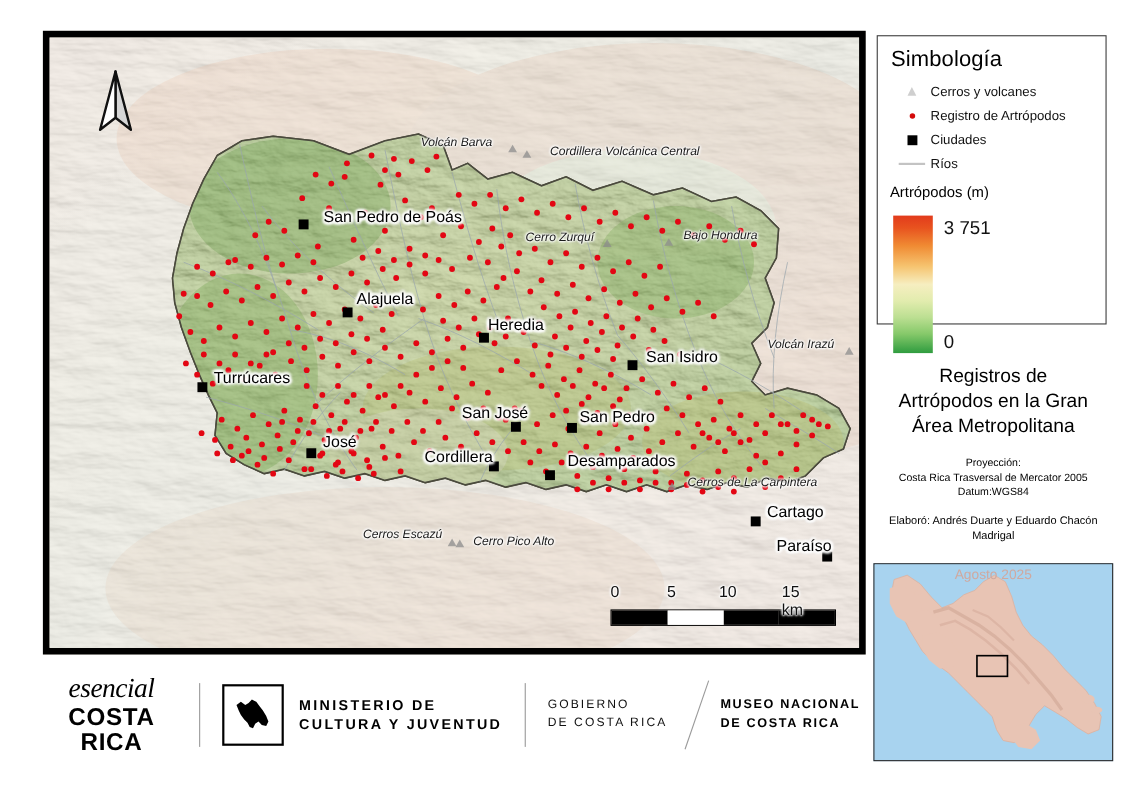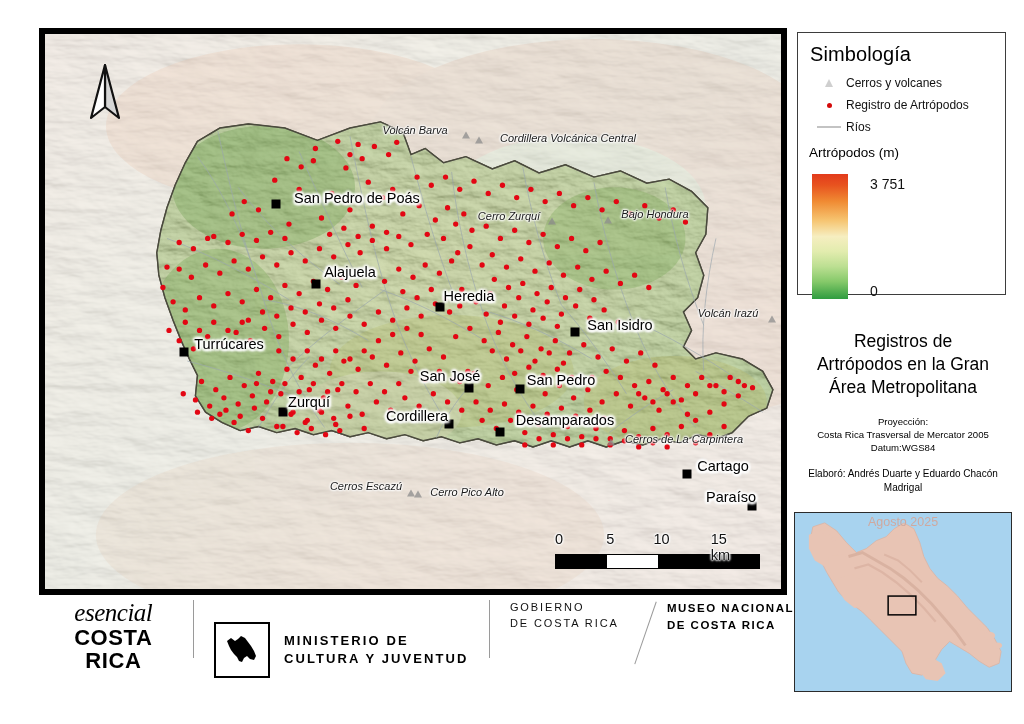--- a/index.html
+++ b/index.html
@@ -54,40 +54,40 @@
   .sym-dot{width:5px;height:5px;border-radius:50%;background:#d40a0a;}
   .sym-sq{width:9px;height:9px;background:#000;}
   .sym-line{width:24px;height:1.6px;background:#c3c3c3;}
   #legend .elev-title{font-size:13.5px;margin:7px 0 0 1px;}
   #colorbar-wrap{display:flex;align-items:stretch;margin:14px 0 0 4px;height:125px;}
   #colorbar{width:36px;height:125px;
             background:linear-gradient(to bottom,
               #e23b1c 0%, #e8531f 9%, #f08b33 22%, #f6c470 37%,
               #f6eec0 50%, #e2ecae 62%, #bcdf92 74%, #86c96a 86%, #2f9c3f 100%);}
   #colorbar-labels{position:relative;margin-left:10px;width:80px;}
-  #colorbar-labels span{position:absolute;font-size:14px;color:#111;margin-left:12px;}
+  #colorbar-labels span{position:absolute;font-size:17px;color:#111;}
   #cb-max{top:2px;}
   #cb-min{bottom:0px;}
 
   
   #titleblock{position:absolute;left:792px;top:330px;width:222px;text-align:center;}
   #titleblock .main-title{font-size:17.5px;line-height:1.3;font-weight:400;}
   #titleblock .proj-block{margin-top:18px;font-size:9.6px;line-height:1.35;}
   #titleblock .author-block{margin-top:12px;font-size:10px;line-height:1.35;}
 
   
   #inset{position:absolute;left:794px;top:512px;width:218px;height:180px;
          border:1.2px solid #2b2b2b;background:#a8d3ef;overflow:hidden;box-sizing:border-box;}
   #inset svg{display:block;width:100%;height:100%;}
   #inset-date{position:absolute;left:794px;top:515px;width:218px;text-align:center;
               font-size:12.5px;color:#cfa9a0;pointer-events:none;}
 
   
-  #footer{position:absolute;left:54px;top:600px;width:740px;height:100px;
-          display:flex;}
+  #footer{position:absolute;left:42px;top:600px;width:740px;height:100px;
+          display:flex;align-items:center;}
   .logo-esencial{width:128px;text-align:center;line-height:1;}
   .logo-esencial .script{font-family:"Liberation Serif","DejaVu Serif",serif;
         font-style:italic;font-size:25px;letter-spacing:-.5px;display:block;
         margin-bottom:2px;}
   .logo-esencial .cr{font-size:22px;font-weight:700;letter-spacing:.6px;display:block;
         line-height:1.04;}
   .vdiv{width:1.4px;height:58px;background:#9a9a9a;margin:0 20px;}
   .slashdiv{width:52px;height:66px;position:relative;}
   .slashdiv::after{content:"";position:absolute;left:26px;top:0;width:1.4px;height:66px;
         background:#9a9a9a;transform:rotate(19deg);transform-origin:center;}
@@ -647,21 +647,21 @@
       <div class="maplabel city-label" style="left: 424px; top: 262px;">Heredia</div>
       <div class="city-marker" style="left: 530px; top: 298px;"></div>
       <div class="maplabel city-label" style="left: 575px; top: 291px;">San Isidro</div>
       <div class="city-marker" style="left: 139px; top: 318px;"></div>
       <div class="maplabel city-label" style="left: 184px; top: 310px;">Turrúcares</div>
       <div class="city-marker" style="left: 424px; top: 354px;"></div>
       <div class="maplabel city-label" style="left: 405px; top: 342px;">San José</div>
       <div class="city-marker" style="left: 475px; top: 355px;"></div>
       <div class="maplabel city-label" style="left: 516px; top: 346px;">San Pedro</div>
       <div class="city-marker" style="left: 238px; top: 378px;"></div>
-      <div class="maplabel city-label" style="left: 264px; top: 368px;">Zurquí</div>
+      <div class="maplabel city-label" style="left: 264px; top: 368px;">José</div>
       <div class="city-marker" style="left: 404px; top: 390px;"></div>
       <div class="maplabel city-label" style="left: 372px; top: 382px;">Cordillera</div>
       <div class="city-marker" style="left: 455px; top: 398px;"></div>
       <div class="maplabel city-label" style="left: 520px; top: 386px;">Desamparados</div>
       <div class="city-marker" style="left: 642px; top: 440px;"></div>
       <div class="maplabel city-label" style="left: 678px; top: 432px;">Cartago</div>
       <div class="city-marker" style="left: 707px; top: 472px;"></div>
       <div class="maplabel city-label" style="left: 678px; top: 463px; padding-left: 16px;">Paraíso</div>
     </div>
 
@@ -707,20 +707,26 @@
     <span class="leg-sym">
         <span class="sym-tri"></span>
       </span>
     <span class="leg-txt">Cerros y volcanes</span>
   </div>
   <div class="leg-row">
     <span class="leg-sym">
         <span class="sym-dot"></span>
       </span>
     <span class="leg-txt">Registro de Artrópodos</span>
+  </div>
+  <div class="leg-row">
+    <span class="leg-sym">
+        <span class="sym-sq"></span>
+      </span>
+    <span class="leg-txt">Ciudades</span>
   </div>
   <div class="leg-row">
     <span class="leg-sym">
         <span class="sym-line"></span>
       </span>
     <span class="leg-txt">Ríos</span>
   </div>
 
   <div class="elev-title">Artrópodos (m)</div>
 

